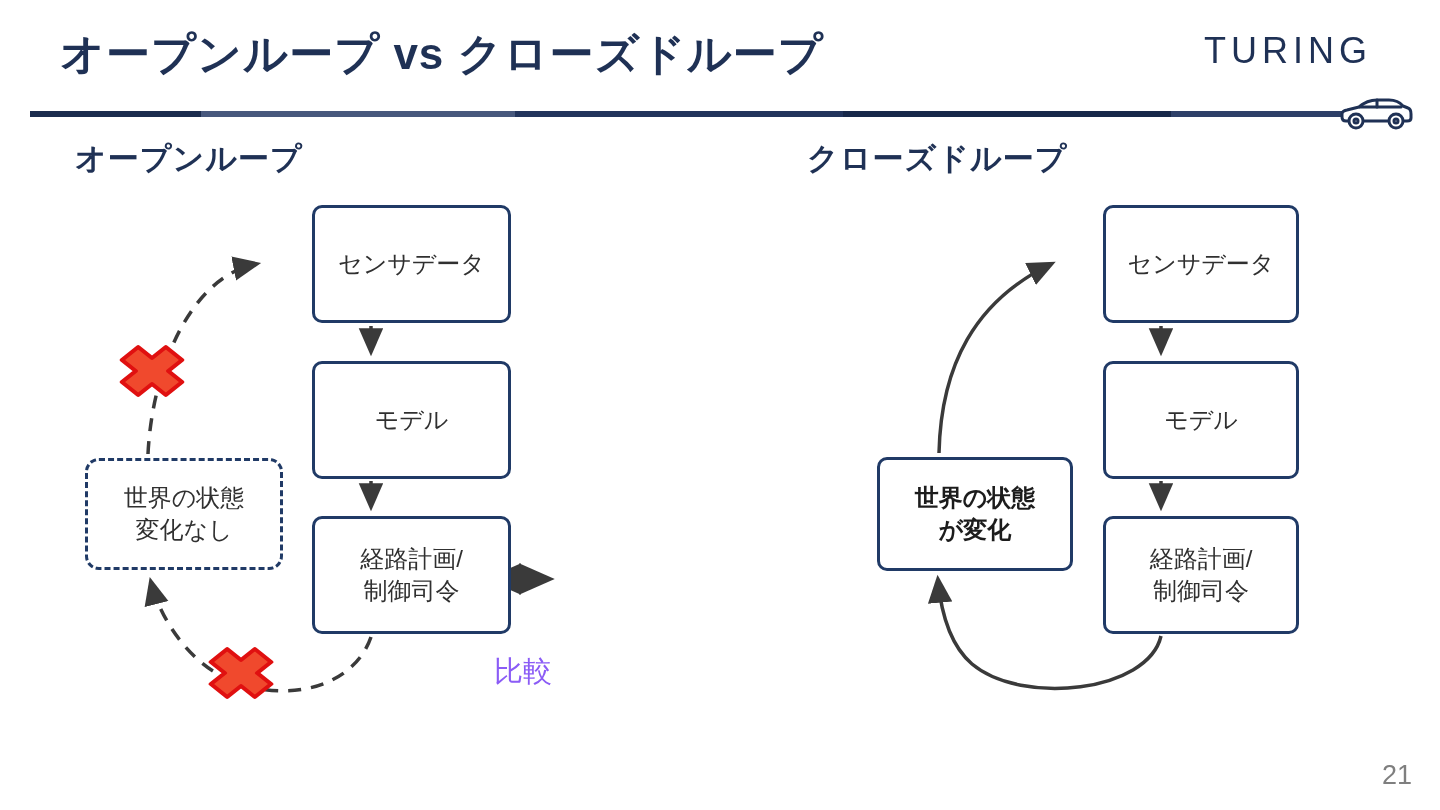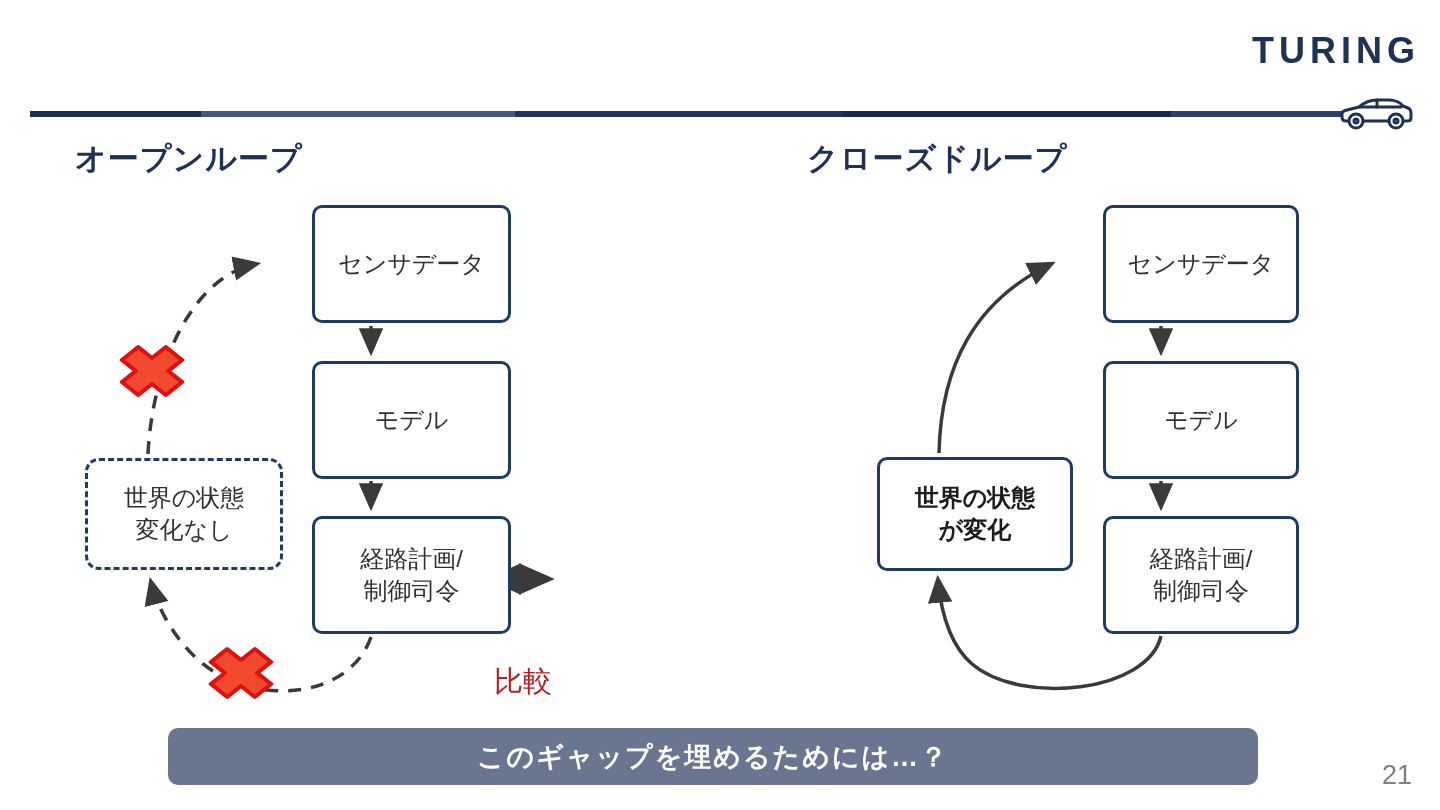--- a/index.html
+++ b/index.html
@@ -21,22 +21,22 @@
   .slide{
     position:relative;width:1440px;height:810px;background:#ffffff;
     overflow:hidden;margin:0 auto;
   }
   .title{
     position:absolute;left:60px;top:28px;
     font-size:44px;font-weight:bold;color:var(--navy);
     letter-spacing:1px;line-height:1.2;
   }
   .logo{
-    position:absolute;left:1252px;top:30px;width:160px;
-    font-size:36px;font-weight:700;color:var(--navy);
+    position:absolute;left:1204px;top:30px;width:160px;
+    font-size:36px;font-weight:400;color:var(--navy);
     letter-spacing:5px;text-align:right;
   }
   .divider{
     position:absolute;left:30px;top:111px;width:1312px;height:6px;
     background:linear-gradient(90deg,
       #1b2c4e 0%,#1b2c4e 13%,
       #47587d 13%,#47587d 37%,
       #22345c 37%,#22345c 62%,
       #17284a 62%,#17284a 87%,
       #2e4068 87%,#2e4068 100%);
@@ -53,39 +53,40 @@
     border:3px solid var(--navy-border);border-radius:10px;
     display:flex;align-items:center;justify-content:center;
     text-align:center;font-size:24px;color:var(--box-text);
     white-space:pre-line;line-height:1.35;margin-left:40px;
   }
   .box.dashed{border-style:dashed;border-radius:14px;}
   .box.bold{font-weight:bold;color:#1c1c1c;}
   .box.gray{border-color:var(--gray-border);color:var(--gray-text);border-radius:8px;}
   .compare-label{
     position:absolute;left:478px;top:652px;width:90px;
-    font-size:29px;color:#b91c1c;text-align:center;margin-top:10px;
+    font-size:29px;color:#8b5cf6;text-align:center;
   }
   .banner{
     position:absolute;left:168px;top:728px;width:1090px;height:57px;
     background:var(--banner-bg);border-radius:10px;
     display:flex;align-items:center;justify-content:center;
     color:var(--banner-text);font-size:27px;font-weight:bold;letter-spacing:2px;
   }
   .page-number{
     position:absolute;left:1382px;top:760px;
     font-size:27px;color:var(--page-num);
   }
   .arrow-layer{position:absolute;left:0;top:0;width:1440px;height:810px;pointer-events:none;}
 </style>
 </head>
 <body>
 
 <div class="slide">
 
+  <div class="title">オープンループ vs クローズドループ</div>
   <div class="logo">TURING</div>
   <div class="divider"></div>
 
   <svg class="car" viewBox="0 0 76 44">
     <g fill="none" stroke="#1f3155" stroke-width="3" stroke-linecap="round" stroke-linejoin="round">
       <path d="M10,31 L8,31 Q4,31 4,27 L4,24 Q4,21 9,20 L21,17 Q29,10 39,10 L51,10 Q60,10 65,16 L70,18 Q73,19 73,24 L73,28 Q73,31 69,31 L66,31"></path>
       <path d="M26,31 L50,31"></path>
       <path d="M22,17 L63,17"></path>
       <path d="M39,10 L39,17"></path>
       <circle cx="18" cy="31" r="7"></circle>
@@ -138,17 +139,16 @@
 
   <div class="compare-label">比較</div>
 
   <div class="box" style="left:1063px;top:205px;width:196px;height:118px;">センサデータ</div>
   <div class="box" style="left:1063px;top:361px;width:196px;height:118px;">モデル</div>
   <div class="box" style="left:1063px;top:516px;width:196px;height:118px;">経路計画/
 制御司令</div>
   <div class="box bold" style="left:837px;top:457px;width:196px;height:114px;">世界の状態
 が変化</div>
 
-  <div class="banner">このギャップを埋めるためには…？</div>
 
   <div class="page-number">21</div>
 
 </div>
 
 </body></html>

